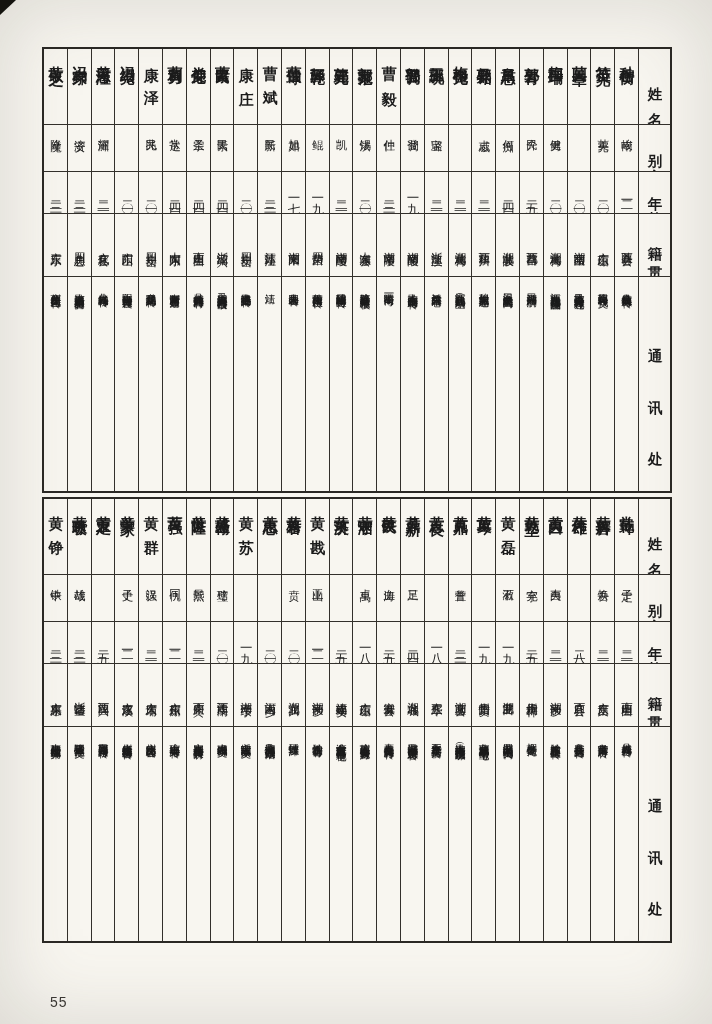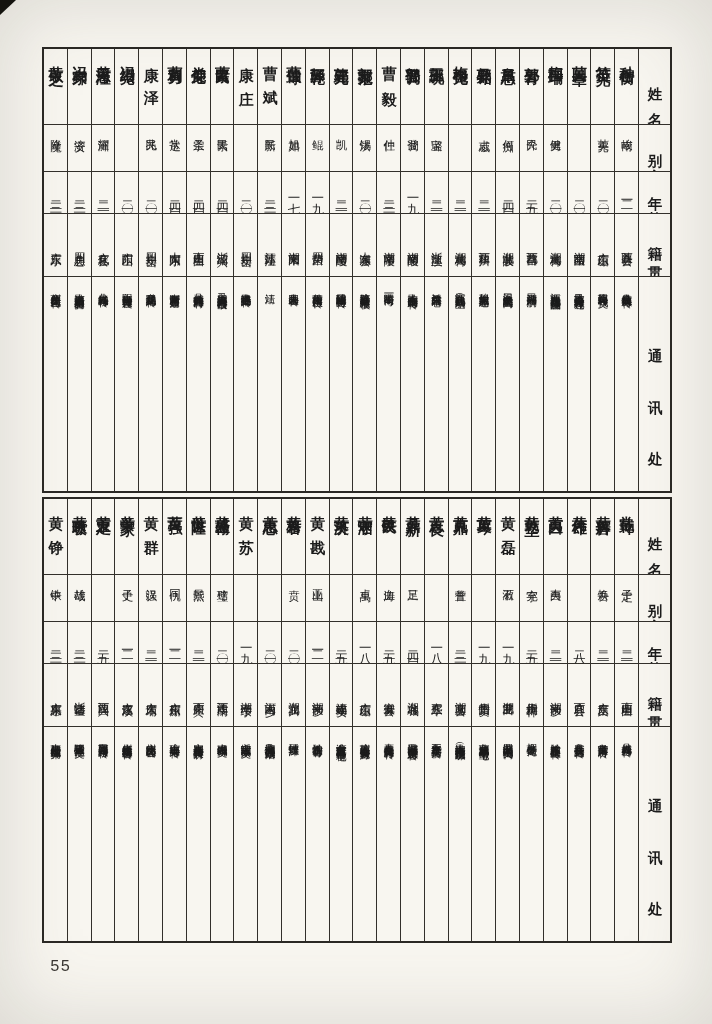--- a/index.html
+++ b/index.html
@@ -26,22 +26,22 @@
     overflow:hidden;border-bottom:1px solid #33302b;
   }
   .c-name{height:70px;font-size:15px;font-weight:700;padding-top:5px;letter-spacing:2px;}
   .c-name.n2{letter-spacing:24px;}
   .c-alias{height:41px;font-size:11.5px;padding-top:5px;letter-spacing:1px;}
   .c-age{height:41px;font-size:12.5px;justify-content:center;letter-spacing:2px;}
   .c-native{height:62px;font-size:11.5px;justify-content:center;letter-spacing:1px;}
   .c-addr{flex:1 1 auto;font-size:10.5px;line-height:11.5px;padding-top:8px;letter-spacing:0.5px;border-bottom:none;}
   .hcell{flex-direction:row;justify-content:space-evenly;font-weight:700;font-size:14.5px;}
   .hcell span{display:block;}
-  .page-number{position:absolute;left:50px;top:958px;font-size:16px;color:#3a3733;
-    font-family:Liberation Mono, monospace;letter-spacing:1px;}
+  .page-number{position:absolute;left:50px;top:994px;font-size:14px;color:#3a3733;
+    font-family:Liberation Sans, sans-serif;letter-spacing:1px;}
 </style>
 </head>
 <body>
 
 <div class="page">
   <div class="corner"></div>
 
   <div class="dtable t-top">
     <div class="col header-col">
       <div class="cell hcell c-name">

